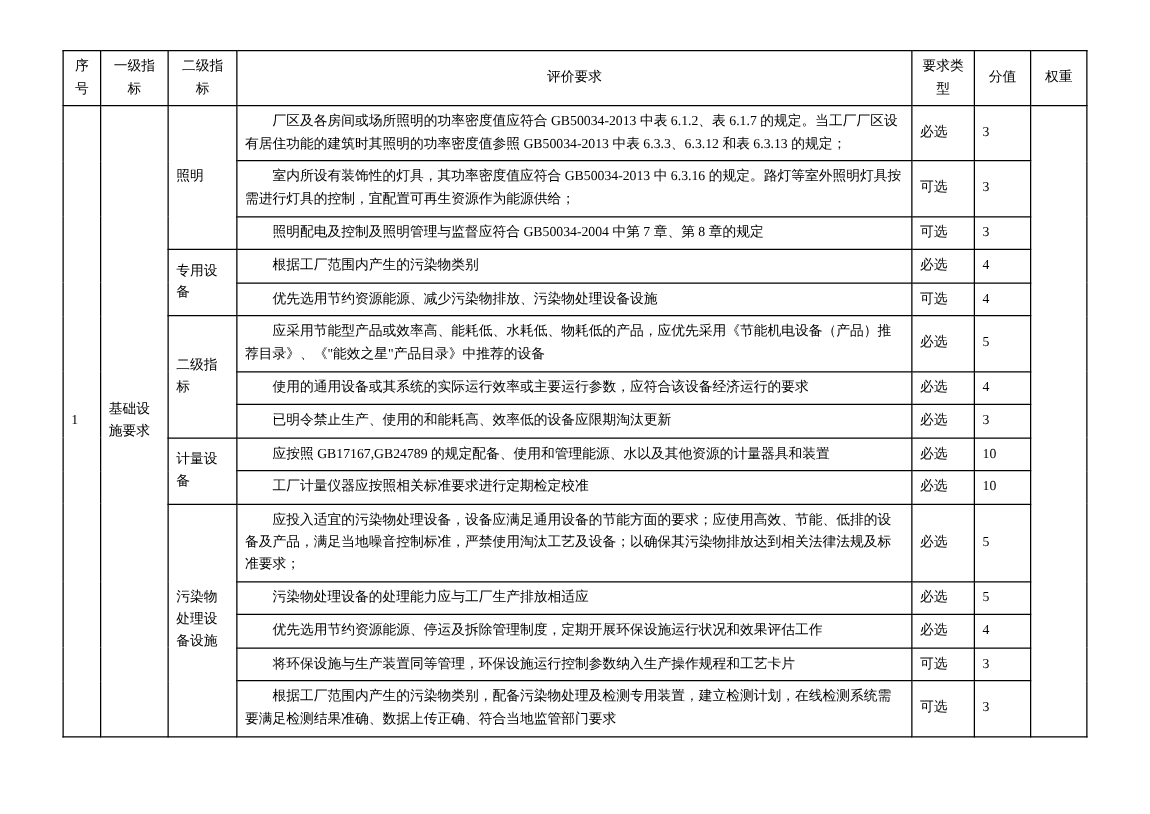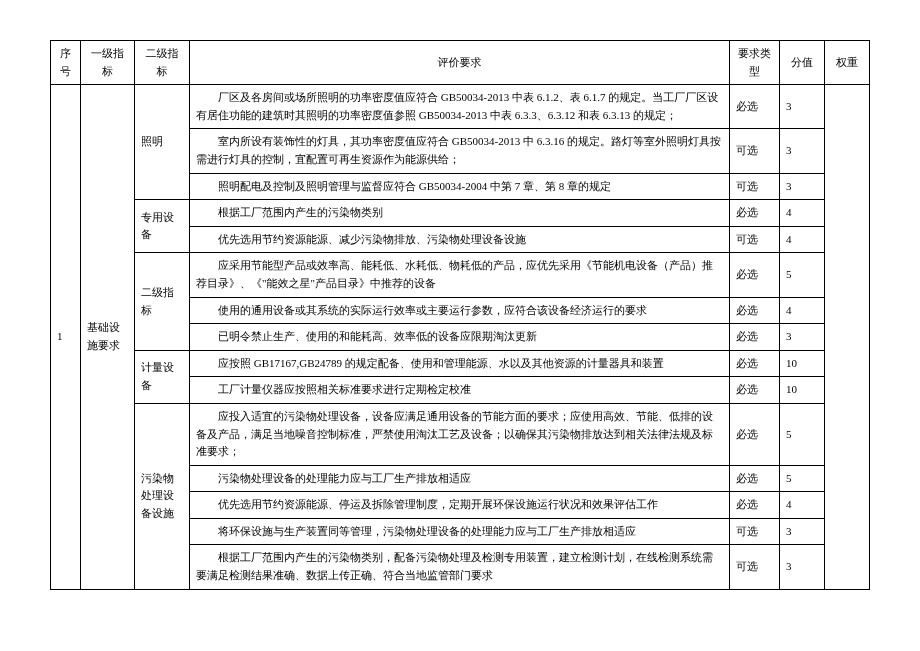--- a/index.html
+++ b/index.html
@@ -128,21 +128,21 @@
         <td class="left indent">污染物处理设备的处理能力应与工厂生产排放相适应</td>
         <td class="center">必选</td>
         <td class="center">5</td>
       </tr>
       <tr>
         <td class="left indent">优先选用节约资源能源、停运及拆除管理制度，定期开展环保设施运行状况和效果评估工作</td>
         <td class="center">必选</td>
         <td class="center">4</td>
       </tr>
       <tr>
-        <td class="left indent">将环保设施与生产装置同等管理，污染物处理设备的处理能力应与工厂生产排放相适应</td>
+        <td class="left indent">将环保设施与生产装置同等管理，环保设施运行控制参数纳入生产操作规程和工艺卡片</td>
         <td class="center">可选</td>
         <td class="center">3</td>
       </tr>
       <tr>
         <td class="left indent">根据工厂范围内产生的污染物类别，配备污染物处理及检测专用装置，建立检测计划，在线检测系统需要满足检测结果准确、数据上传正确、符合当地监管部门要求</td>
         <td class="center">可选</td>
         <td class="center">3</td>
       </tr>
     </tbody>
 </table>

